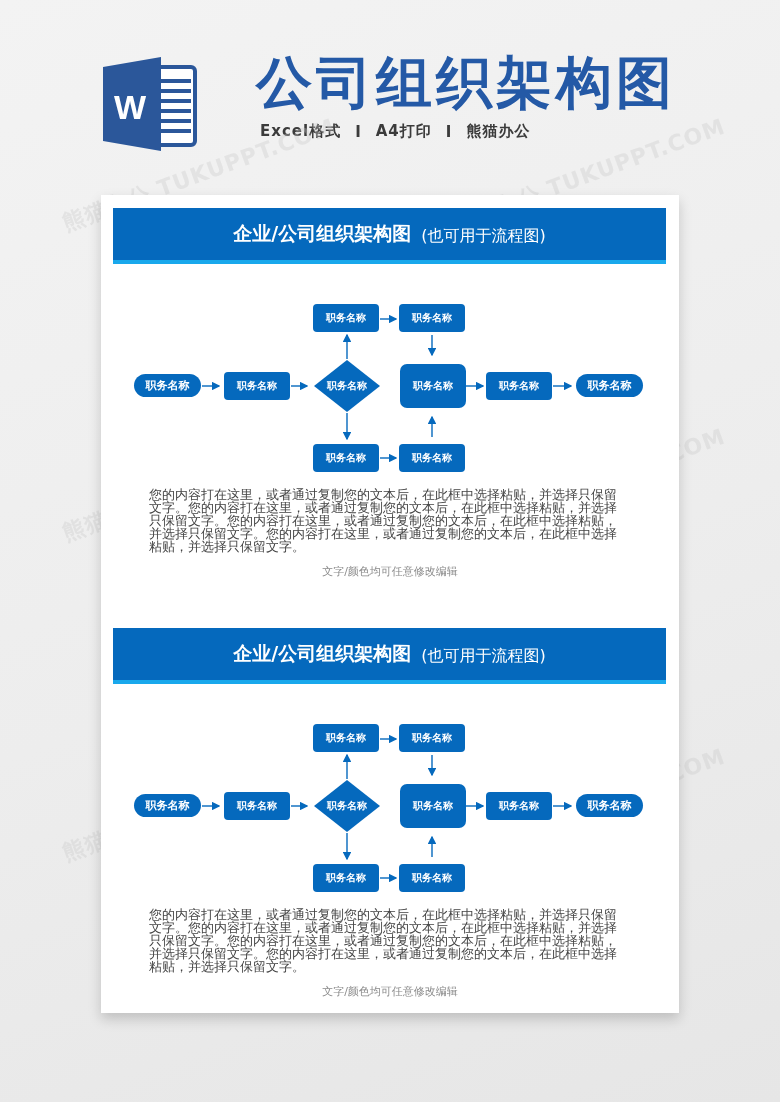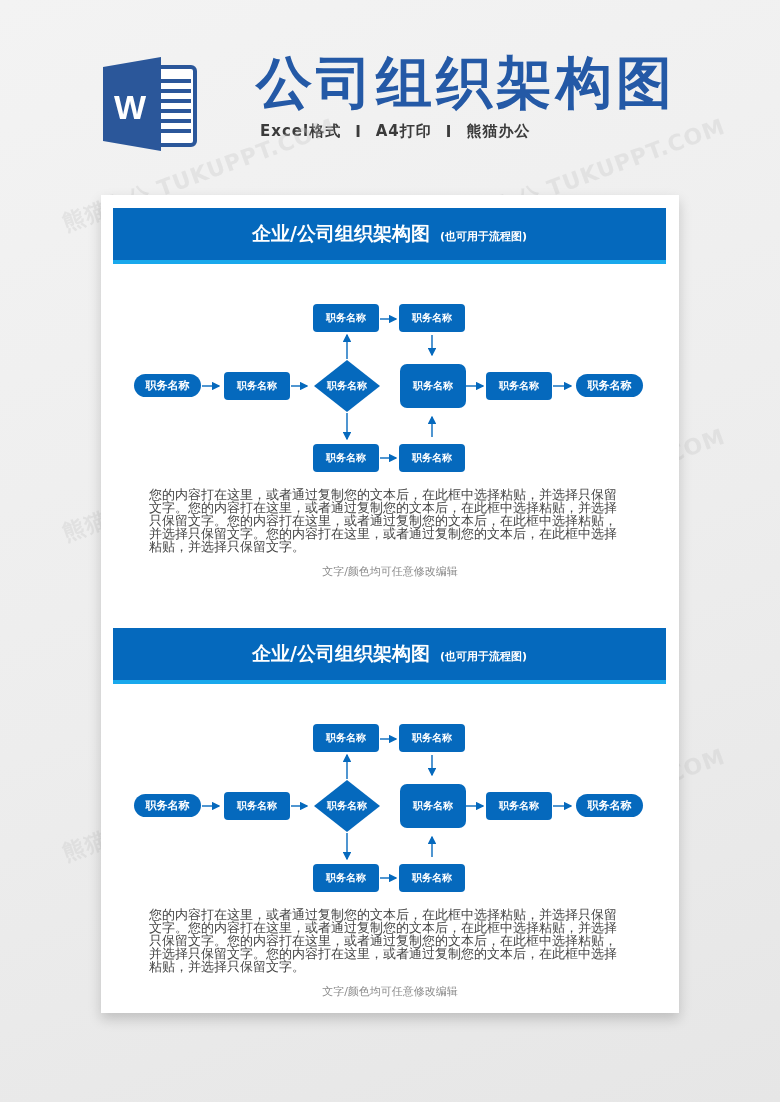--- a/index.html
+++ b/index.html
@@ -30,21 +30,21 @@
   .section { position: absolute; left: 0; width: 578px; }
   .section.s1 { top: 0; }
   .section.s2 { top: 420px; }
 
   .hdr {
     position: absolute; left: 12px; top: 13px; width: 553px; height: 56px;
     background: #0569bd; border-bottom: 4px solid #19a8ec;
     display: flex; align-items: center; justify-content: center;
   }
   .hdr-main { color: #ffffff; font-size: 19px; font-weight: bold; letter-spacing: 0px; white-space: nowrap; }
-  .hdr-sub { color: #fff; font-size: 11px; font-weight: bold; margin-left: 10px; margin-top: 5px; white-space: nowrap; }
+  .hdr-sub { color: #fff; font-size: 16px; font-weight: normal; margin-left: 10px; margin-top: 5px; white-space: nowrap; }
 
   .flow { position: absolute; left: 0; top: 0; width: 578px; height: 290px; }
   .node {
     position: absolute; background: #0569bd; color: #fff;
     font-size: 10px; font-weight: bold; display: flex; align-items: center; justify-content: center;
     white-space: nowrap;
   }
   .node.rect { border-radius: 4px; width: 66px; height: 28px; }
   .node.pill { border-radius: 14px; width: 67px; height: 23px; font-size: 11px; }
   .node.big { border-radius: 7px; width: 66px; height: 44px; }

